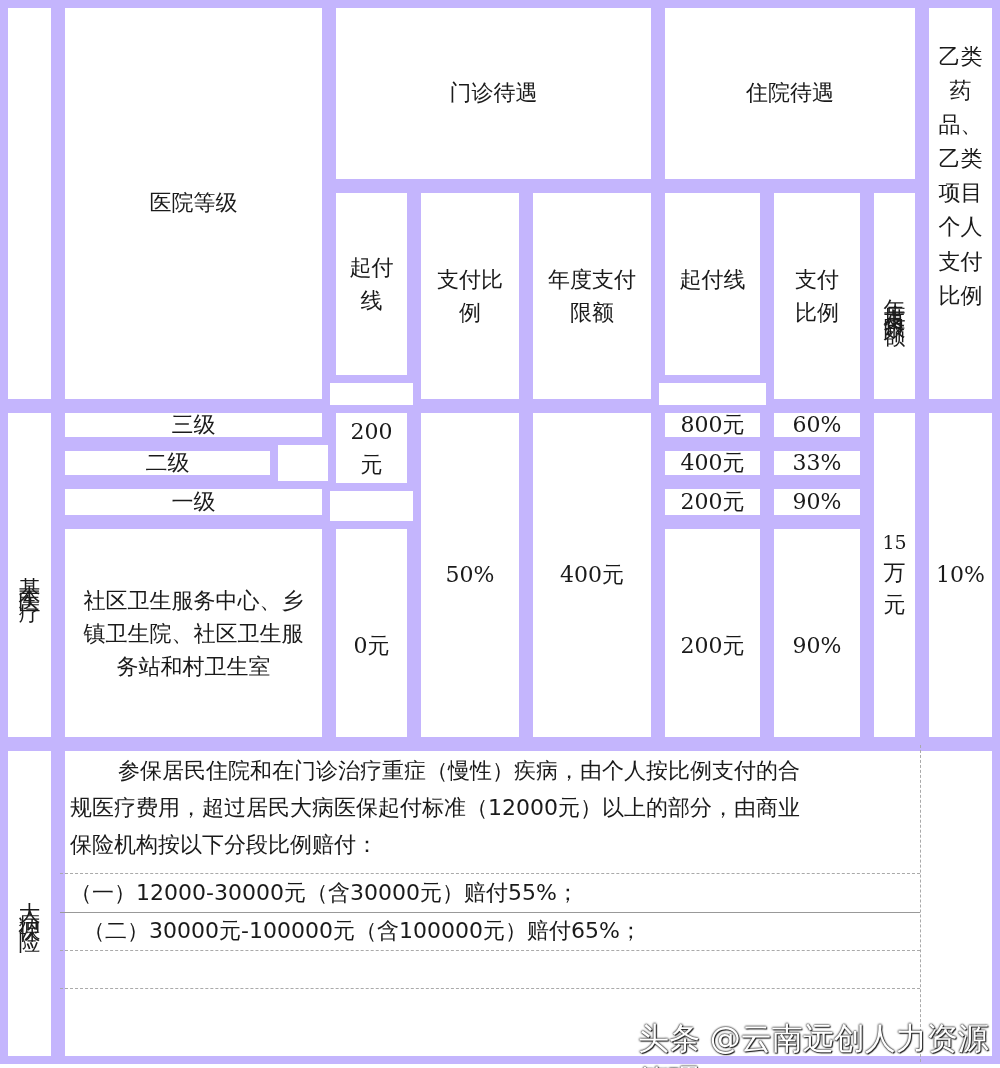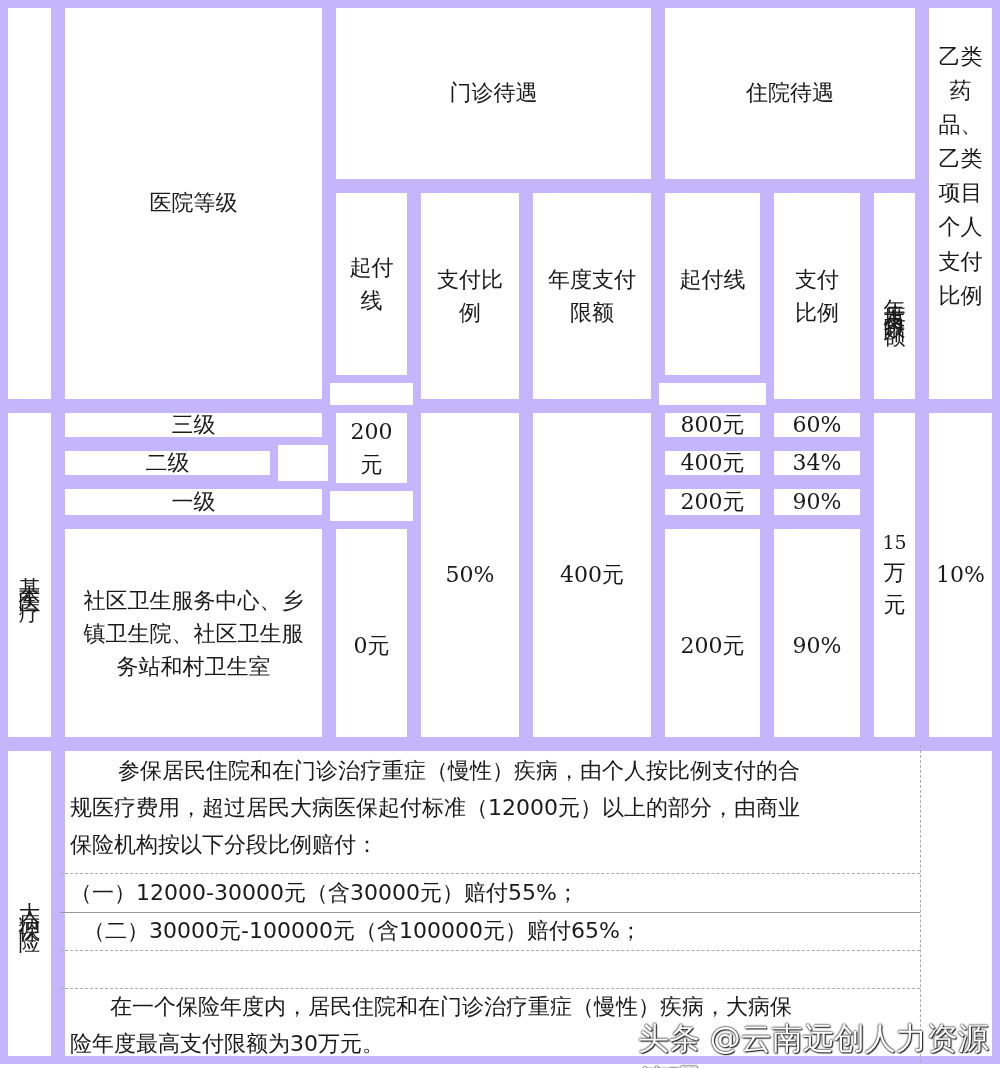--- a/index.html
+++ b/index.html
@@ -120,21 +120,21 @@
   <div class="cell b serif" style="left:657px;top:405px;width:111px;height:40px;">
     <span>800元</span>
   </div>
   <div class="cell b serif" style="left:766px;top:405px;width:102px;height:40px;">
     <span>60%</span>
   </div>
   <div class="cell b serif" style="left:657px;top:443px;width:111px;height:40px;">
     <span>400元</span>
   </div>
   <div class="cell b serif" style="left:766px;top:443px;width:102px;height:40px;">
-    <span>34%</span>
+    <span>33%</span>
   </div>
   <div class="cell b serif" style="left:657px;top:481px;width:111px;height:42px;">
     <span>200元</span>
   </div>
   <div class="cell b serif" style="left:766px;top:481px;width:102px;height:42px;">
     <span>90%</span>
   </div>
   <div class="cell b serif" style="left:657px;top:521px;width:111px;height:224px;padding-top:26px;">
     <span>200元</span>
   </div>
@@ -169,19 +169,15 @@
   <div class="dotline" style="top:873px;"></div>
   <div class="para" style="left:70px;top:874px;width:850px;">
     <div>（一）12000-30000元（含30000元）赔付55%；</div>
   </div>
   <div class="solidline" style="top:912px;"></div>
   <div class="para" style="left:83px;top:912px;width:850px;">
     <div>（二）30000元-100000元（含100000元）赔付65%；</div>
   </div>
   <div class="dotline" style="top:950px;"></div>
   <div class="dotline" style="top:988px;"></div>
-  <div class="para" style="left:70px;top:988px;width:850px;">
-    <div style="text-indent:40px;">在一个保险年度内，居民住院和在门诊治疗重症（慢性）疾病，大病保</div>
-    <div>险年度最高支付限额为30万元。</div>
-  </div>
 
   <div class="watermark">头条 @云南远创人力资源管理</div>
 </div>
 
 </body></html>

